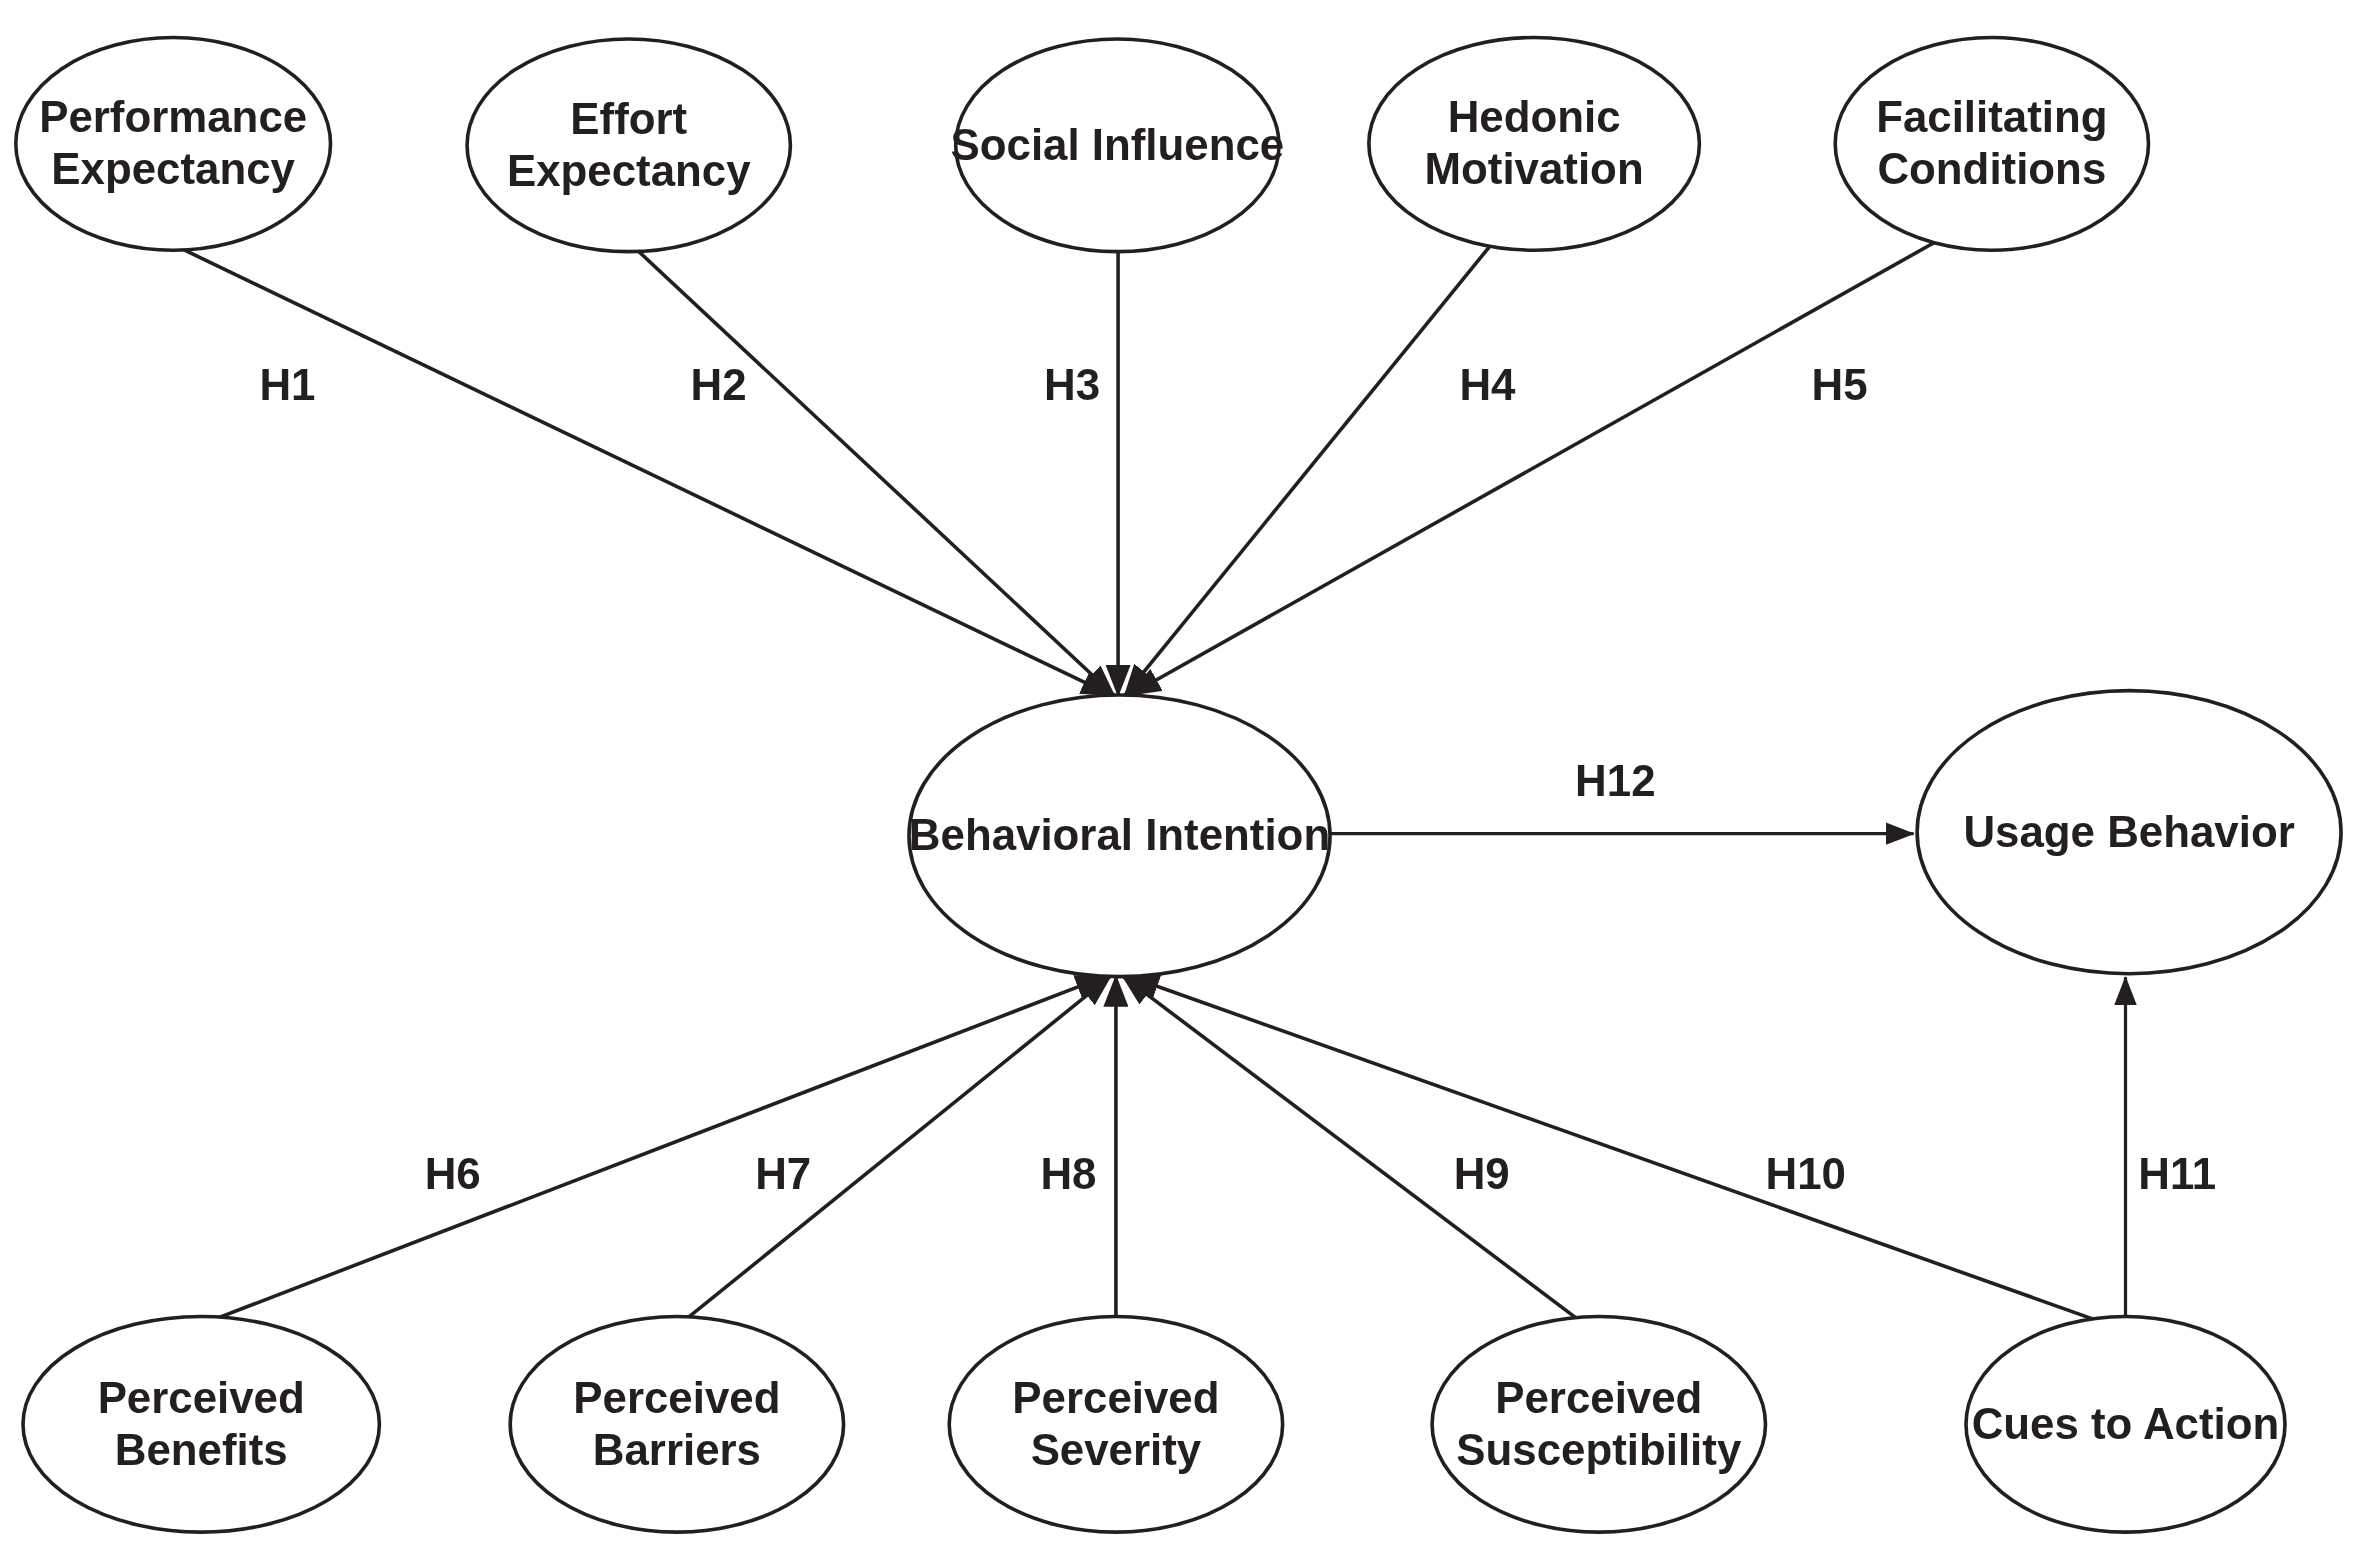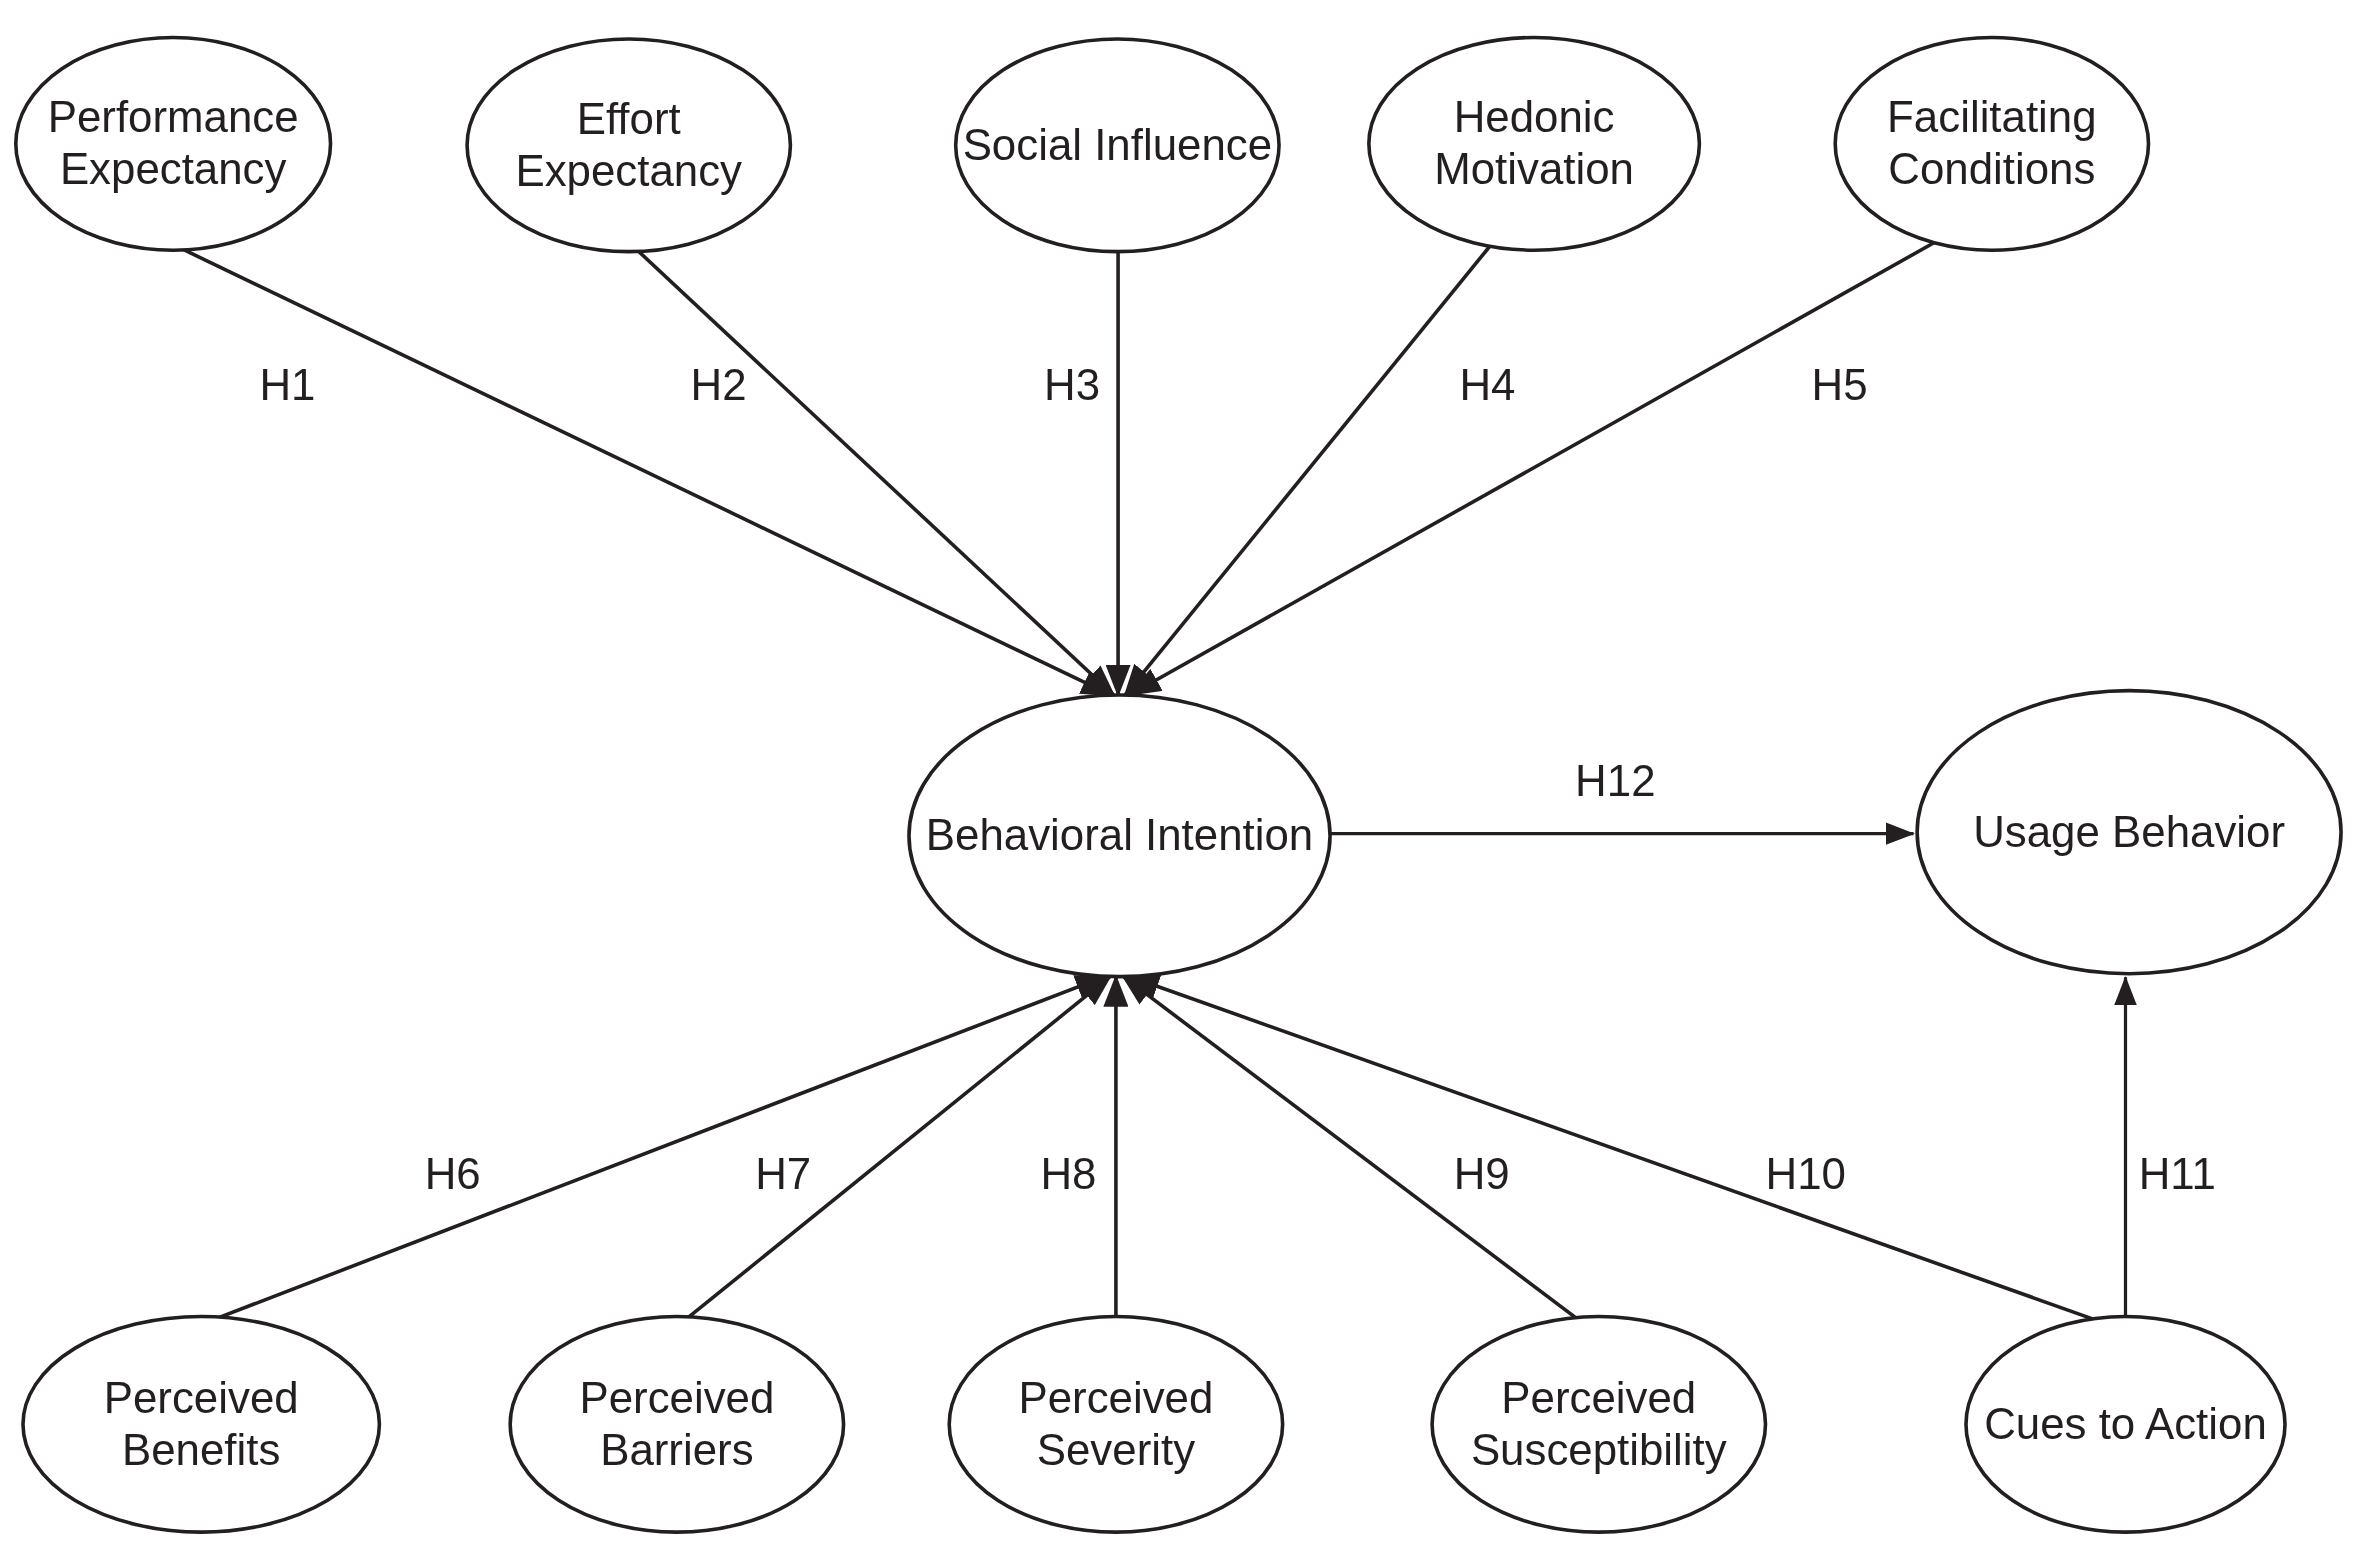--- a/index.html
+++ b/index.html
@@ -10,20 +10,21 @@
   }
   body {
     font-family: "Liberation Sans", sans-serif;
   }
   #canvas-wrap {
     position: relative;
     width: 2354px;
     height: 1566px;
     background: #ffffff;
     overflow: hidden;
+    font-weight: bold;
   }
   svg#model-svg {
     display: block;
     width: 2354px;
     height: 1566px;
   }
   .node-ellipse {
     fill: #ffffff;
     stroke: #231f20;
     stroke-width: 5;

